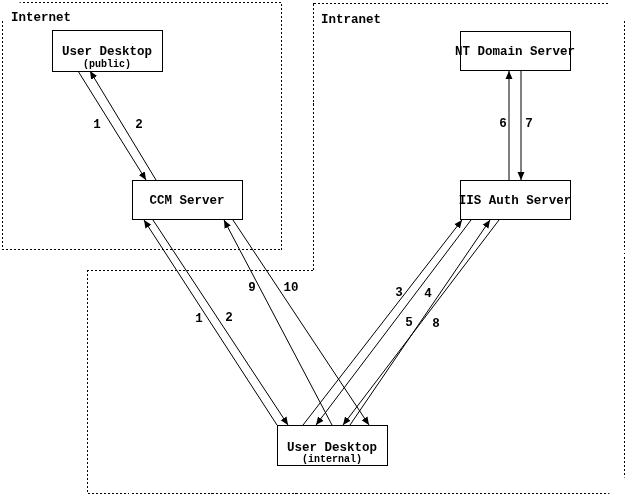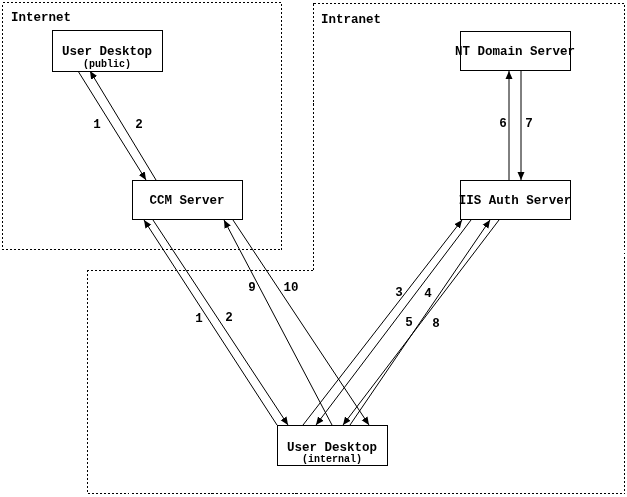--- a/index.html
+++ b/index.html
@@ -1,16 +1,16 @@
 <!DOCTYPE html>
 <html><head>
 <meta charset="utf-8">
 <style>
   html,body{margin:0;padding:0;background:#fff;}
-  .page{position:relative;width:627px;height:497px;background:#fff;overflow:hidden;}
+  .page{position:relative;width:627px;height:497px;background:#fff;overflow:hidden;border-radius:32px;}
   svg{display:block;}
   text{font-family:"Liberation Mono","DejaVu Sans Mono",monospace;font-weight:bold;fill:#000;}
   .node-name{font-size:12.5px;}
   .node-sub{font-size:10px;}
   .zone-label{font-size:12.5px;}
   .edge-label{font-size:12.5px;}
   .edge-line{stroke:#000;stroke-width:1;fill:none;}
   .zone-border{fill:none;stroke:#000;stroke-width:1;stroke-dasharray:2 2;shape-rendering:crispEdges;}
   .node-box{fill:#fff;stroke:#000;stroke-width:1;shape-rendering:crispEdges;}
 </style>

